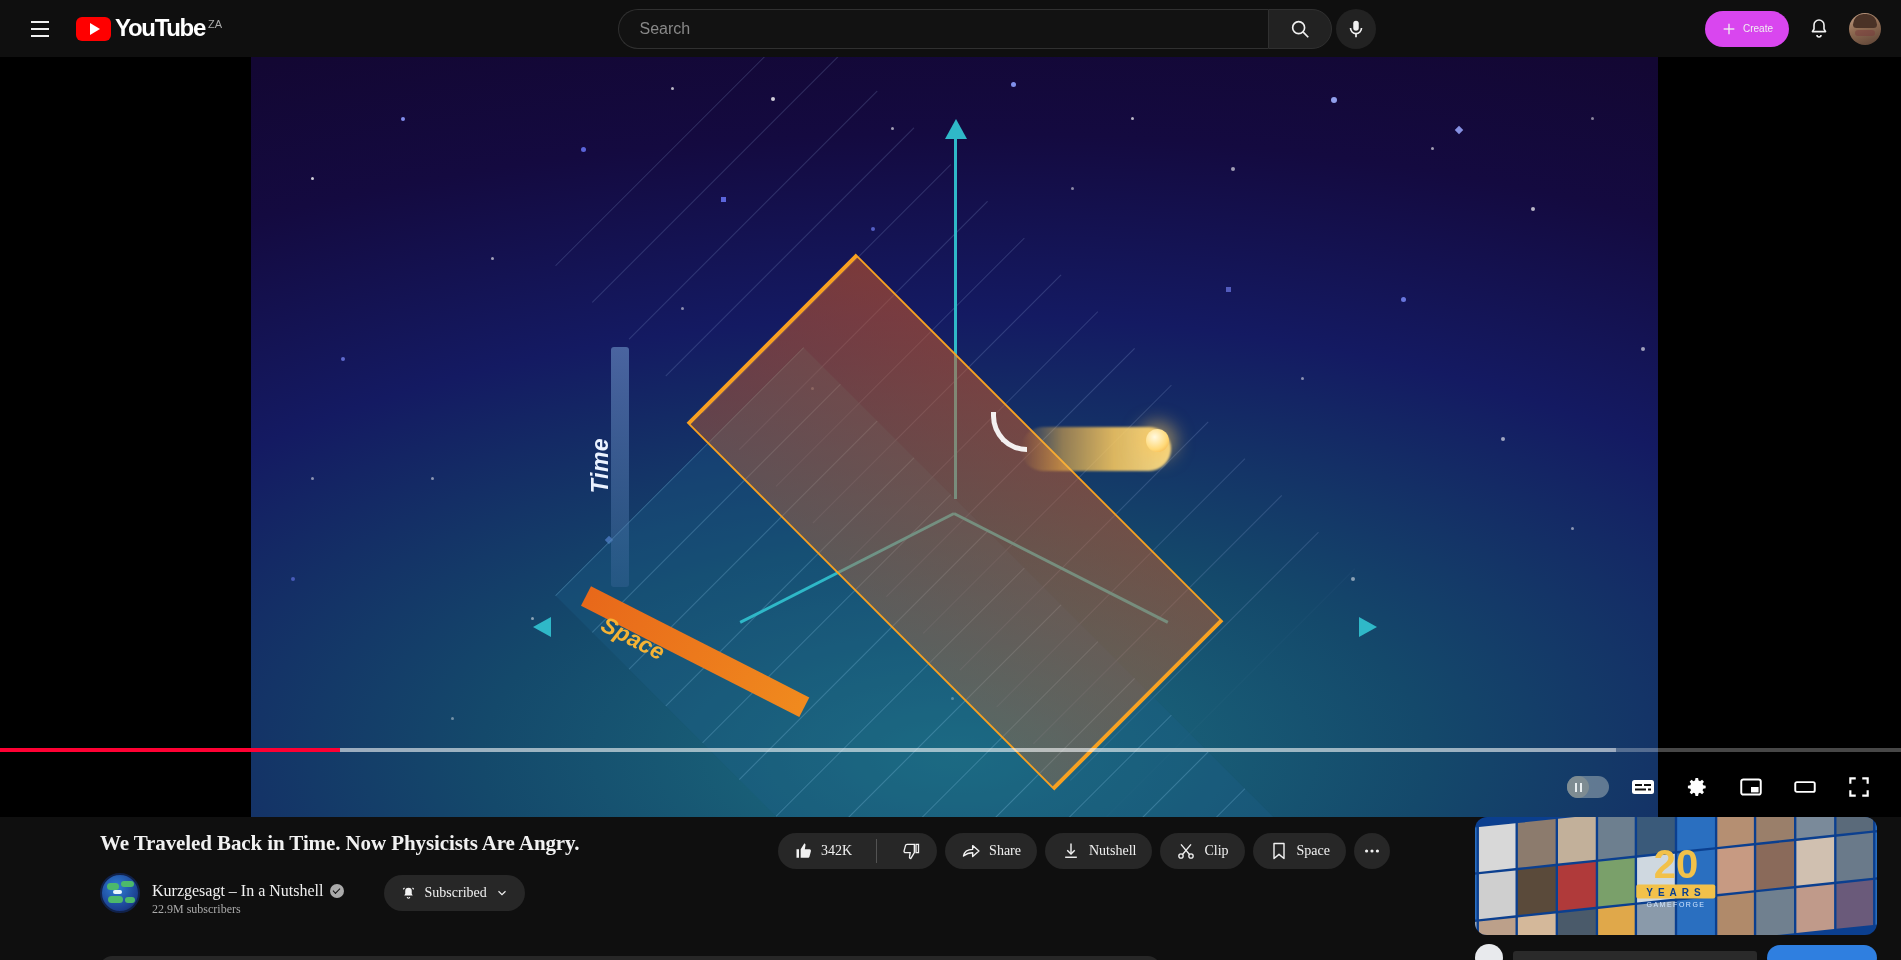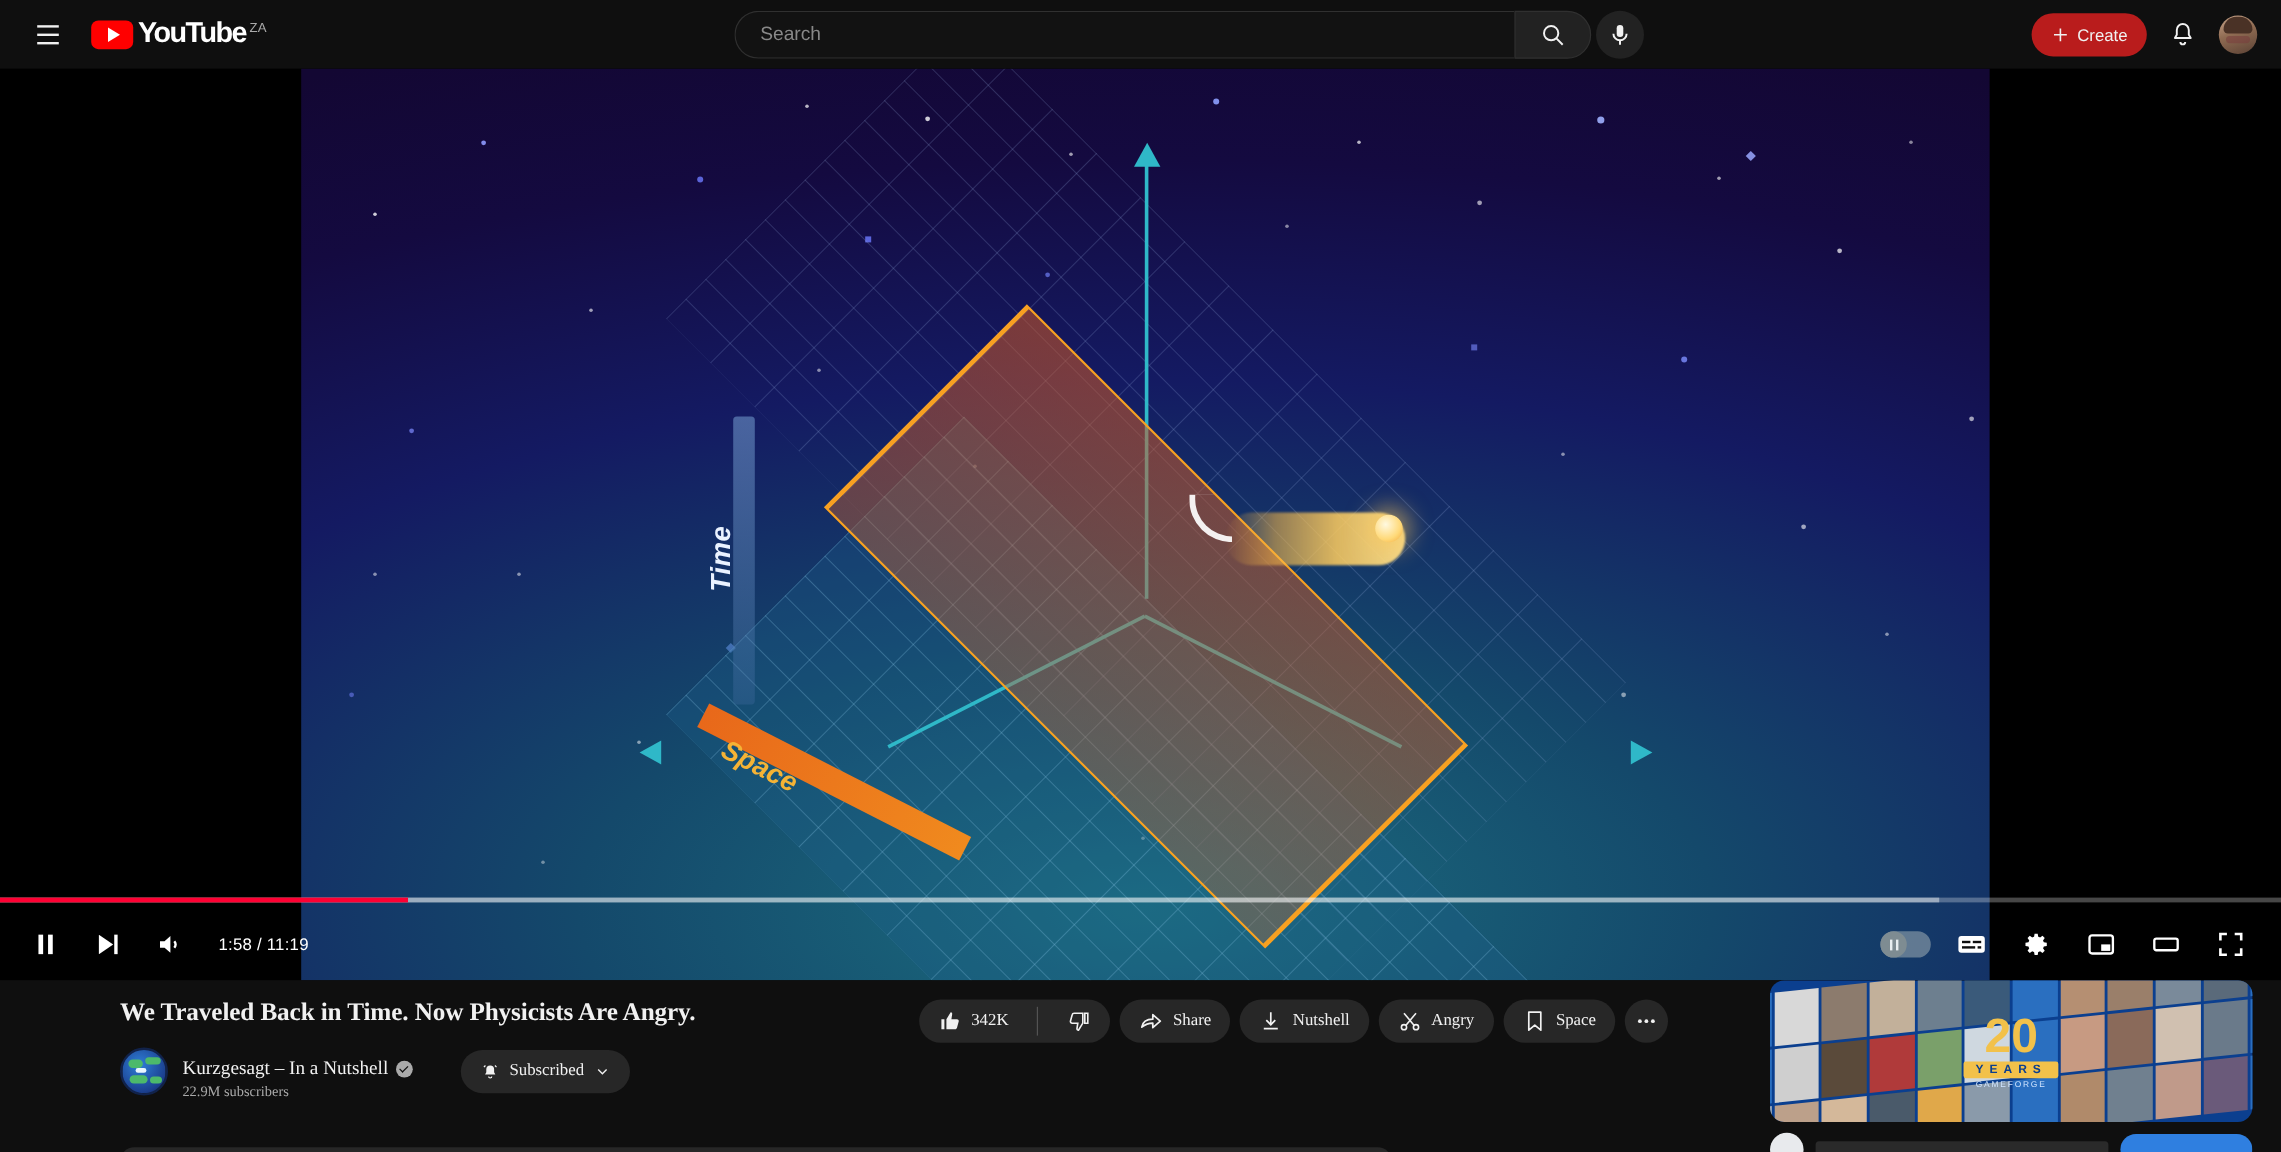--- a/index.html
+++ b/index.html
@@ -30,22 +30,22 @@
   .searchbox input { background:transparent; border:none; outline:none; color:#f1f1f1;
     font-size:16px; width:100%; font-family:"Liberation Sans", sans-serif; }
   .searchbox input::placeholder { color:#888; }
   .searchbtn { width:64px; height:40px; background:#222222; border:1px solid #303030;
     border-radius:0 20px 20px 0; display:flex; align-items:center; justify-content:center;
     cursor:pointer; }
   .micbtn { width:40px; height:40px; border-radius:50%; background:#222;
     display:flex; align-items:center; justify-content:center; cursor:pointer; }
 
   .mh-right { display:flex; align-items:center; gap:10px; padding-right:20px; flex:none; }
-  .createbtn { height:36px; background:#b91c1c; border-radius:18px; display:flex;
-    align-items:center; gap:6px; padding:0 16px; cursor:pointer; font-size:14px; font-weight:500; }
+  .createbtn { height:36px; background:#d946ef; border-radius:18px; display:flex;
+    align-items:center; gap:6px; padding:0 16px; cursor:pointer; font-size:10px; font-weight:500; }
   .iconbtn { width:40px; height:40px; border-radius:50%; display:flex;
     align-items:center; justify-content:center; cursor:pointer; }
   .avatar { width:32px; height:32px; border-radius:50%; overflow:hidden; cursor:pointer;
     background:linear-gradient(160deg,#c8a58b 0%,#8f6b52 45%,#5b4235 100%); position:relative; }
   .avatar::before { content:''; position:absolute; left:4px; top:1px; width:24px; height:14px;
     background:#4a3226; border-radius:12px 12px 4px 4px; }
   .avatar::after { content:''; position:absolute; left:6px; top:17px; width:20px; height:6px;
     background:rgba(120,60,60,.55); border-radius:3px; }
 
   
@@ -318,41 +318,20 @@
   </div>
 
   <div class="pbar-zone">
     <div class="pbar">
       <div class="pbar-loaded" id="pbarLoaded" style="width: 85%;"></div>
       <div class="pbar-played" id="pbarPlayed" style="width: 17.9%; background: rgb(255, 0, 51);"></div>
     </div>
   </div>
 
   <div class="controls">
-    <div class="ctl-left">
-      <div class="cbtn">
-        <svg width="26" height="26" viewBox="0 0 24 24">
-          <rect x="6.5" y="4.5" width="3.6" height="15" fill="#fff"></rect>
-          <rect x="13.9" y="4.5" width="3.6" height="15" fill="#fff"></rect>
-        </svg>
-      </div>
-      <div class="cbtn">
-        <svg width="26" height="26" viewBox="0 0 24 24">
-          <path d="M5 4.5 L16 12 L5 19.5 Z" fill="#fff"></path>
-          <rect x="16.8" y="4.5" width="2.6" height="15" fill="#fff"></rect>
-        </svg>
-      </div>
-      <div class="cbtn">
-        <svg width="26" height="26" viewBox="0 0 24 24">
-          <path d="M4 9.5h3.5L12 5.5v13L7.5 14.5H4z" fill="#fff"></path>
-          <path d="M15 9.5a4 4 0 0 1 0 5" fill="none" stroke="#fff" stroke-width="1.8"></path>
-        </svg>
-      </div>
-      <div class="timetext">1:58 / 11:19</div>
-    </div>
 
     <div class="ctl-right">
       <div class="autoplay">
         <div class="knob">
             <i></i>
           </div>
       </div>
       <div class="cbtn">
         <svg width="28" height="28" viewBox="0 0 28 28">
           <rect x="3" y="7" width="22" height="14" rx="2.5" fill="#fff"></rect>
@@ -452,21 +431,21 @@
         <span>Nutshell</span>
       </div>
 
       <div class="pill">
         <svg width="20" height="20" viewBox="0 0 24 24">
           <circle cx="6" cy="18" r="2.6" fill="none" stroke="#f1f1f1" stroke-width="1.6"></circle>
           <circle cx="18" cy="18" r="2.6" fill="none" stroke="#f1f1f1" stroke-width="1.6"></circle>
           <line x1="7.8" y1="16.2" x2="18" y2="4" stroke="#f1f1f1" stroke-width="1.6"></line>
           <line x1="16.2" y1="16.2" x2="6" y2="4" stroke="#f1f1f1" stroke-width="1.6"></line>
         </svg>
-        <span>Angry</span>
+        <span>Clip</span>
       </div>
 
       <div class="pill">
         <svg width="20" height="20" viewBox="0 0 24 24">
           <path d="M6 3h12v18l-6-5-6 5z" fill="none" stroke="#f1f1f1" stroke-width="1.7" stroke-linejoin="round"></path>
         </svg>
         <span>Space</span>
       </div>
 
       <div class="pill round">

